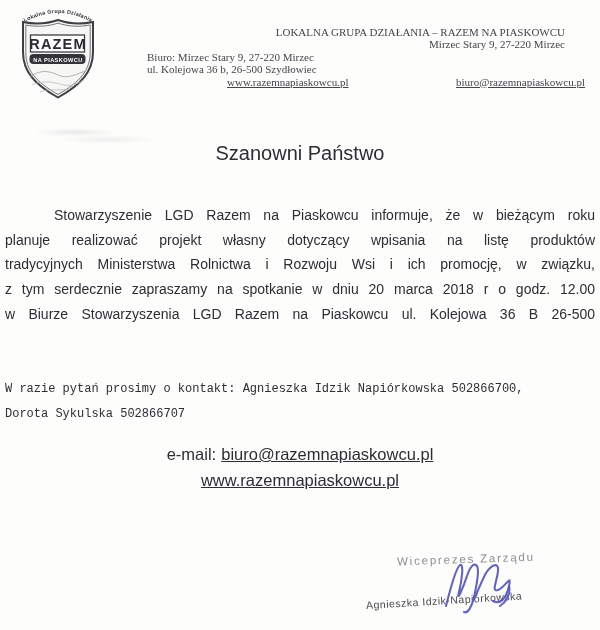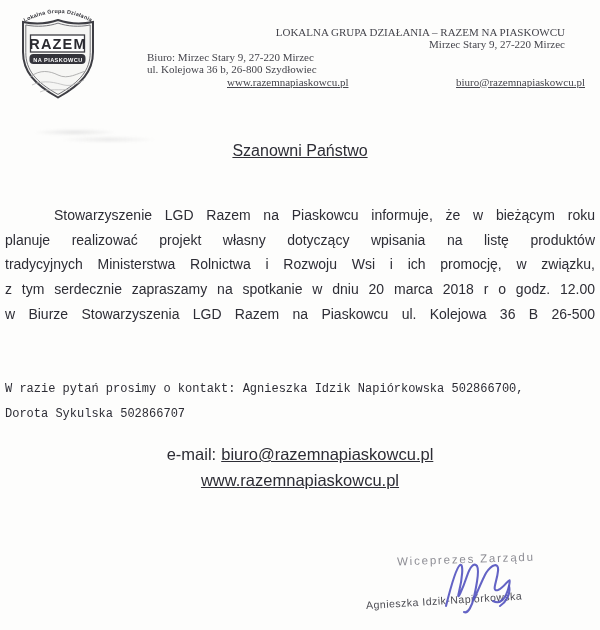--- a/index.html
+++ b/index.html
@@ -29,21 +29,21 @@
   .h-row4{display:flex;justify-content:space-between;padding-left:127px;}
   .hlink{text-decoration:underline;}
 
   
   .smudge{position:absolute;left:15px;top:126px;width:150px;height:18px;filter:blur(1px);
     background:
       radial-gradient(ellipse 60px 5px at 40% 35%, rgba(120,120,125,.18), transparent 70%),
       radial-gradient(ellipse 70px 5px at 62% 75%, rgba(120,120,125,.14), transparent 70%);}
 
   
-  .salutation{position:absolute;left:0;top:142px;width:600px;text-align:center;font-size:16px;text-decoration:underline;}
+  .salutation{position:absolute;left:0;top:142px;width:600px;text-align:center;font-size:20px;}
   .paragraph{position:absolute;left:5px;top:203px;width:590px;font-size:14px;line-height:24.7px;}
   .par-line{text-align:justify;text-align-last:justify;height:24.7px;overflow:hidden;}
   .par-line.first{text-indent:49px;}
   .par-line.last{text-align-last:left;}
   .contact{position:absolute;left:5px;top:377px;width:592px;font-size:12px;line-height:24.5px;font-family:Liberation Mono, monospace;}
   .email-block{position:absolute;left:0;top:441px;width:600px;text-align:center;
                font-size:16.5px;line-height:26px;}
   .email-label{margin-right:5px;}
   .ulink{text-decoration:underline;}
 
@@ -75,21 +75,21 @@
     <text class="razem-t" x="42" y="43.5">RAZEM</text>
     <rect class="band" x="13.5" y="49" width="56" height="10" rx="4"></rect>
     <text class="band-t" x="42" y="56.5">NA PIASKOWCU</text>
   </svg>
 
   <div class="letterhead">
     <div class="h-center">LOKALNA GRUPA DZIAŁANIA – RAZEM NA PIASKOWCU</div>
     <div class="h-center">Mirzec Stary 9, 27-220 Mirzec</div>
     <div class="h-row3">
       <span>Biuro: Mirzec Stary 9, 27-220 Mirzec</span>
-      <span>ul. Kolejowa 36 b, 26-800 Szydłowiec</span>
+      <span>ul. Kolejowa 36 b, 26-500 Szydłowiec</span>
     </div>
     <div class="h-row4">
       <span class="hlink">www.razemnapiaskowcu.pl</span>
       <span class="hlink">biuro@razemnapiaskowcu.pl</span>
     </div>
   </div>
 
   <div class="smudge"></div>
 
   <div class="salutation">Szanowni Państwo</div>

